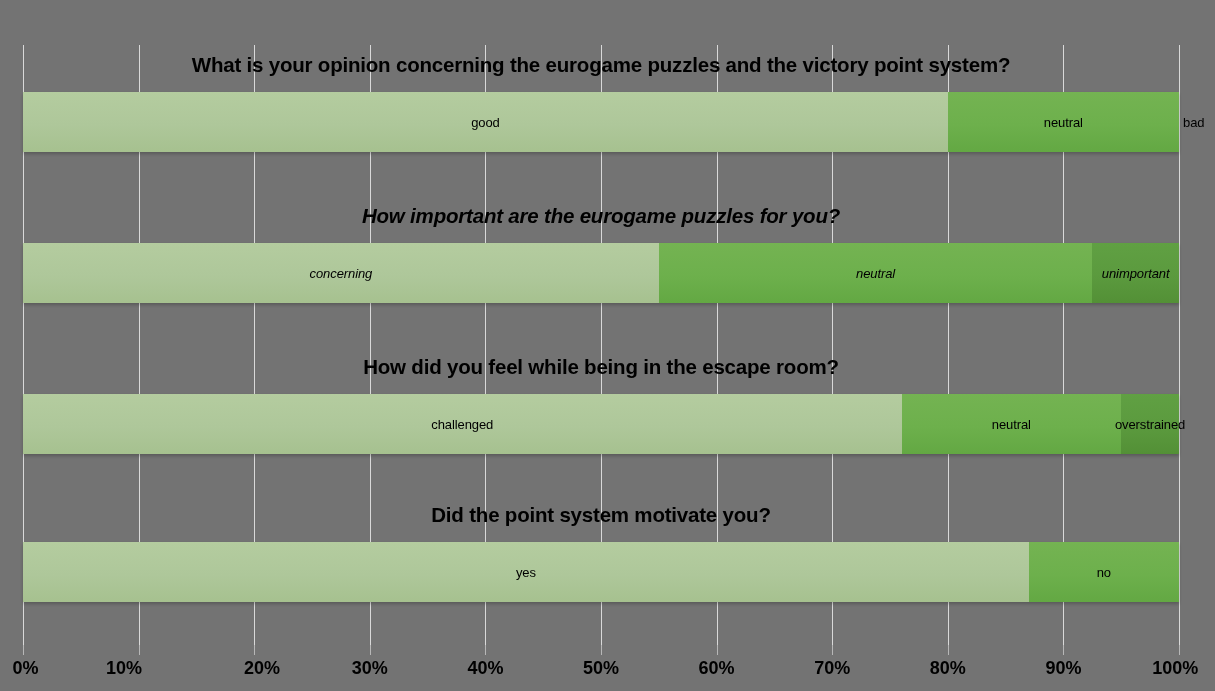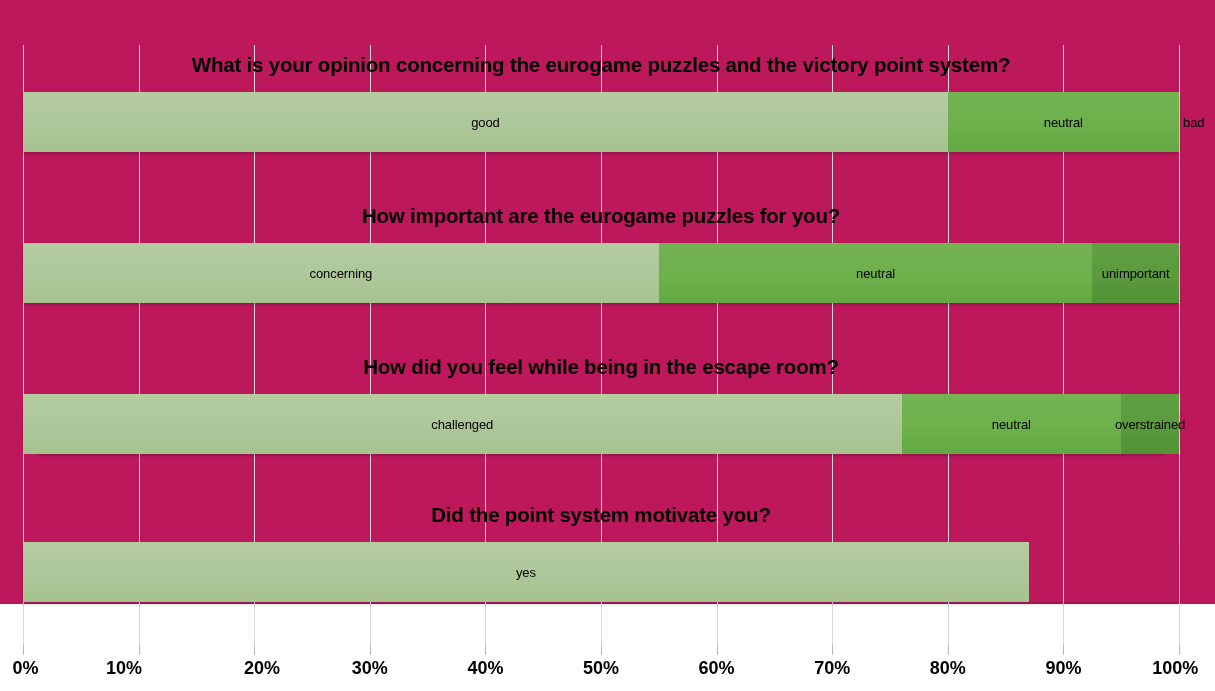--- a/index.html
+++ b/index.html
@@ -9,22 +9,22 @@
   }
   body {
     width: 1215px;
     height: 691px;
     font-family: "Liberation Sans", sans-serif;
     overflow: hidden;
   }
   #chart-root {
     position: relative;
     width: 1215px;
-    height: 604px;
-    background: #be185d;
+    height: 691px;
+    background: #737373;
   }
   
   #plot-area {
     position: absolute;
     left: 23px;
     top: 45px;
     width: 1156px;
     height: 600px;
   }
   .gridline {
@@ -139,55 +139,58 @@
         </div>
         <div class="segment seg-mid" style="left:80%;width:20%;">
           <span class="seg-label">neutral</span>
         </div>
         <div class="segment seg-dark" style="left:100%;width:0%;">
           <span class="seg-label outside">bad</span>
         </div>
       </div>
     </div>
 
-    <div class="bar-group" style="top:151px;height:107px;">
+    <div class="bar-group" style="top:151px;height:107px;font-style:italic;">
       <div class="bar-title" style="top:8px;">How important are the eurogame puzzles for you?</div>
       <div class="bar-stack" style="top:47px;">
         <div class="segment seg-good" style="left:0%;width:55%;">
           <span class="seg-label">concerning</span>
         </div>
         <div class="segment seg-mid" style="left:55%;width:37.5%;">
           <span class="seg-label">neutral</span>
         </div>
         <div class="segment seg-dark" style="left:92.5%;width:7.5%;">
           <span class="seg-label overflow-right">unimportant</span>
         </div>
       </div>
     </div>
 
     <div class="bar-group" style="top:302px;height:107px;">
       <div class="bar-title" style="top:8px;">How did you feel while being in the escape room?</div>
-      <div class="bar-stack" style="top:47px;border-radius:22px;">
+      <div class="bar-stack" style="top:47px;">
         <div class="segment seg-good" style="left:0%;width:76%;">
           <span class="seg-label">challenged</span>
         </div>
         <div class="segment seg-mid" style="left:76%;width:19%;">
           <span class="seg-label">neutral</span>
         </div>
         <div class="segment seg-dark" style="left:95%;width:5%;">
           <span class="seg-label overflow-right">overstrained</span>
         </div>
       </div>
     </div>
 
     <div class="bar-group" style="top:450px;height:107px;">
       <div class="bar-title" style="top:8px;">Did the point system motivate you?</div>
       <div class="bar-stack" style="top:47px;">
         <div class="segment seg-good" style="left:0%;width:87%;">
           <span class="seg-label">yes</span>
+        </div>
+        <div class="segment seg-mid" style="left:87%;width:13%;">
+          <span class="seg-label">no</span>
         </div>
       </div>
     </div>
   </div>
 
   <div id="x-axis">
       <div class="tick-mark" style="left: 23px;"></div>
       <div class="tick-label" style="left: 23px; transform: translateX(-40%);">0%</div>
       <div class="tick-mark" style="left: 138.6px;"></div>
       <div class="tick-label" style="left: 124px;">10%</div>

